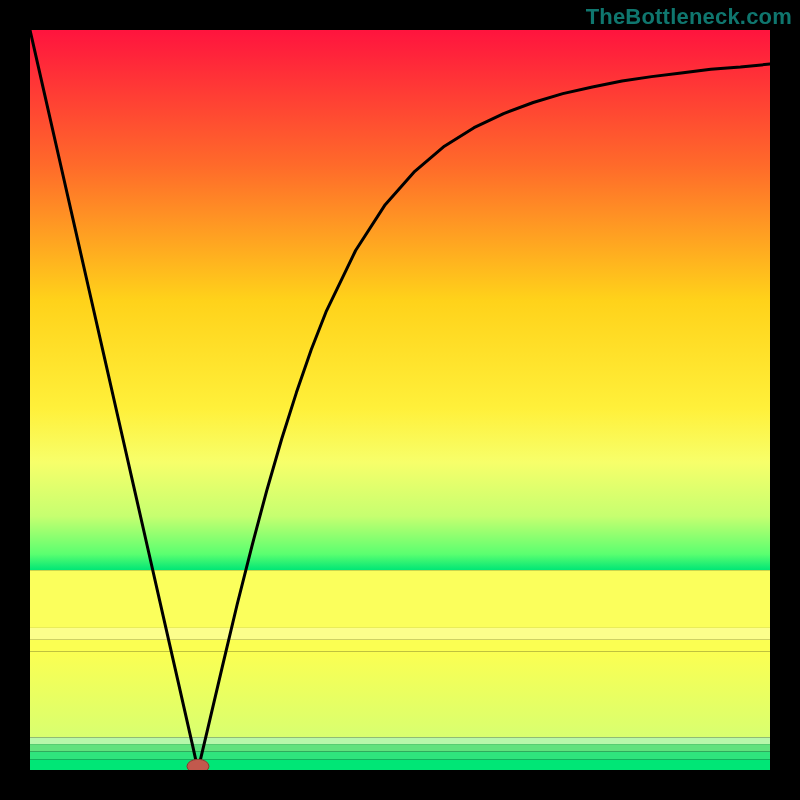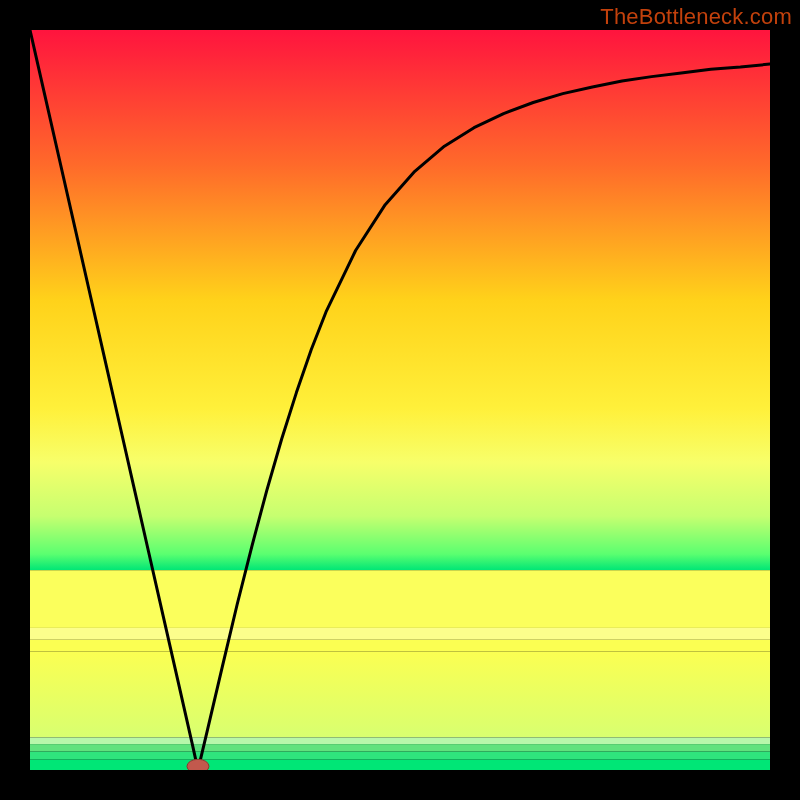--- a/index.html
+++ b/index.html
@@ -22,23 +22,23 @@
     left: 30px;
     top: 30px;
     width: 740px;
     height: 740px;
     overflow: hidden;
   }
   .watermark {
     position: absolute;
     top: 4px;
     right: 8px;
-    color: #c2410c;
+    color: #0f766e;
     font-size: 22px;
-    font-weight: normal;
+    font-weight: bold;
     letter-spacing: 0.2px;
     z-index: 10;
   }
   svg.bg, svg.curve {
     position: absolute;
     left: 0;
     top: 0;
   }
 </style>
 </head>

